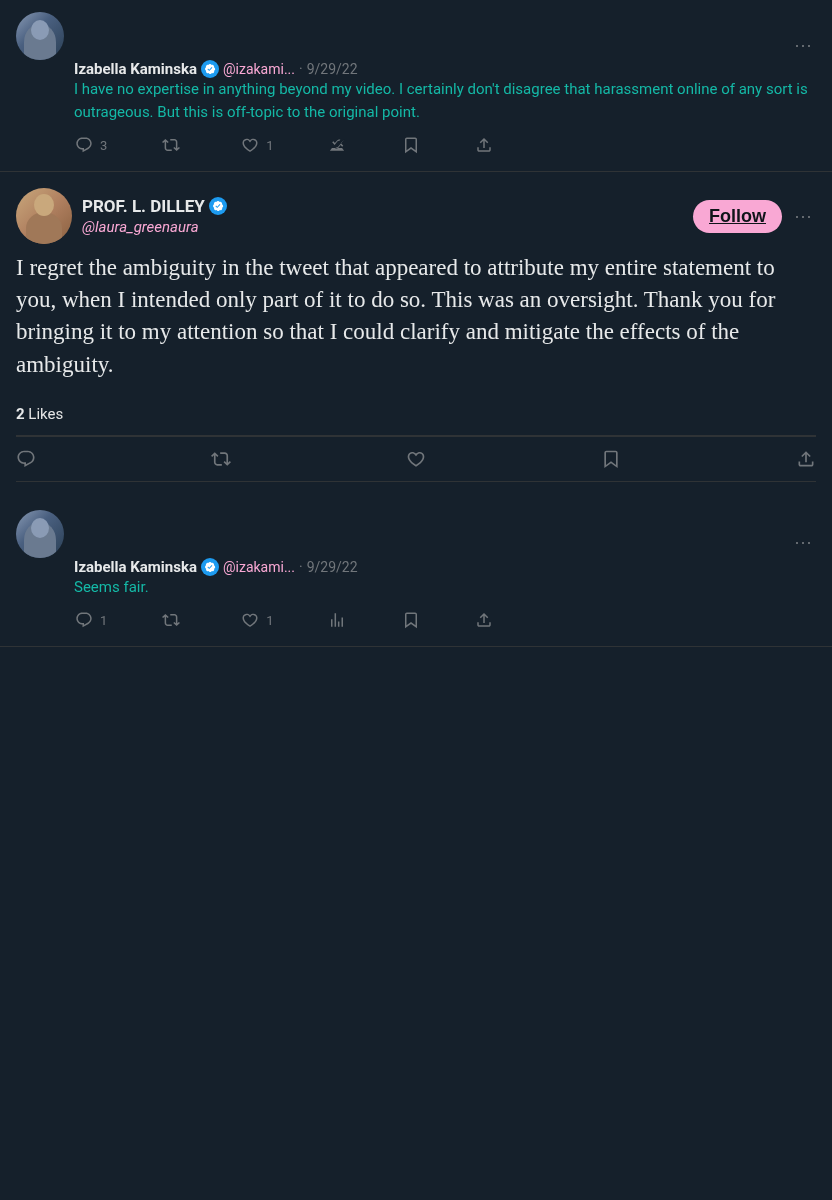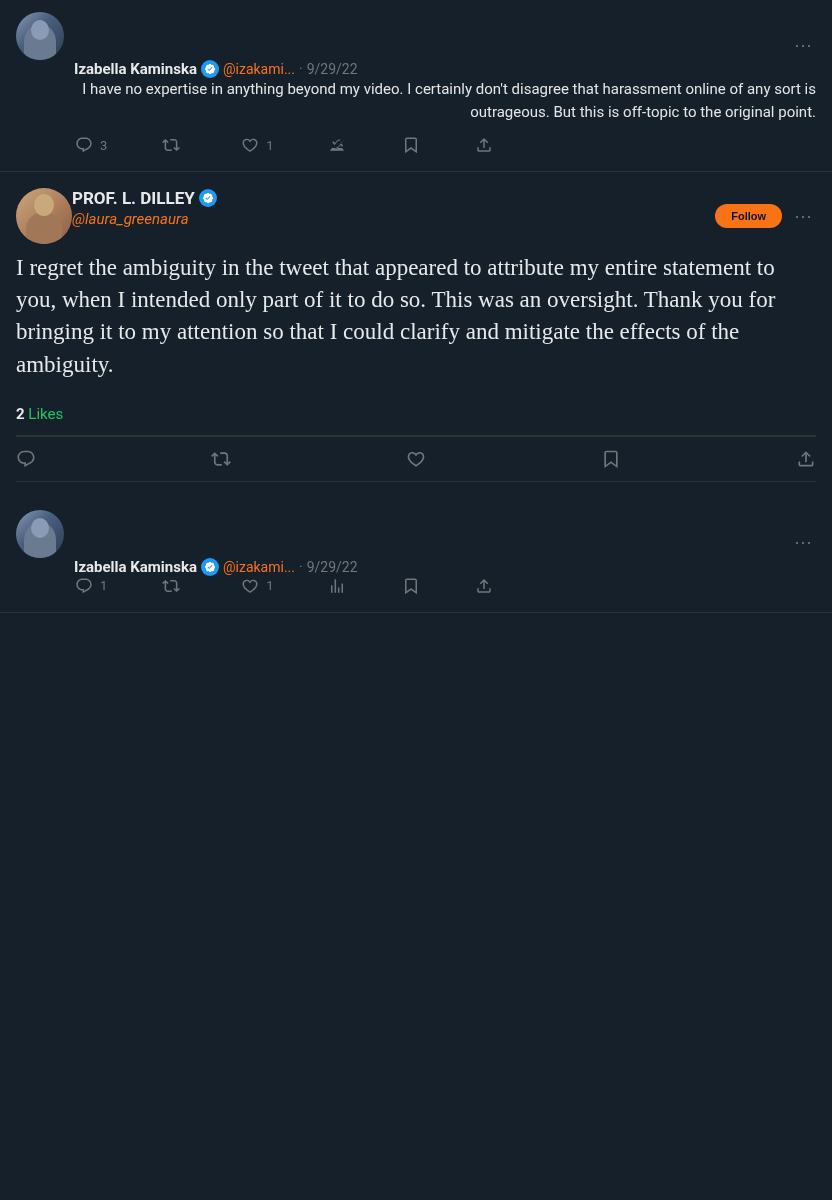--- a/index.html
+++ b/index.html
@@ -125,21 +125,21 @@
       border-radius: 50%;
       flex-shrink: 0;
     }
 
     .verified-badge svg {
       width: 12px;
       height: 12px;
     }
 
     .username {
-      color: #f97316;
+      color: #f9a8d4;
       font-size: 14px;
     }
 
     .dot-sep {
       color: #71767b;
       font-size: 14px;
     }
 
     .timestamp {
       color: #71767b;
@@ -153,37 +153,37 @@
       cursor: pointer;
       padding: 4px;
       border-radius: 50%;
       background: none;
       border: none;
       display: flex;
       align-items: center;
     }
 
     .follow-btn {
-      background: #f97316;
+      background: #f9a8d4;
       color: #0f1419;
       border: none;
       border-radius: 20px;
       padding: 6px 16px;
       font-weight: 700;
-      font-size: 11px;
+      font-size: 18px;
       cursor: pointer;
       white-space: nowrap;
+      text-decoration: underline;
     }
 
     .tweet-text {
       font-size: 15px;
       line-height: 1.5;
-      color: #e5e5e5;
+      color: #14b8a6;
       margin-bottom: 12px;
-      text-align: right;
     }
 
     .tweet-text-large {
       font-size: 23px;
       line-height: 1.4;
       color: #e7e9ea;
       margin-bottom: 16px;
       margin-top: 8px;
       font-family: Liberation Serif, serif;
     }
@@ -223,20 +223,22 @@
 
     .tweet-main-header {
       display: flex;
       align-items: center;
       justify-content: space-between;
       margin-bottom: 4px;
     }
 
     .tweet-main-user {
       display: flex;
+      align-items: center;
+      gap: 10px;
     }
 
     .tweet-main-meta {
       display: flex;
       flex-direction: column;
       gap: 2px;
     }
 
     .name-row {
       display: flex;
@@ -264,21 +266,21 @@
       font-size: 15px;
       padding: 8px 0 12px 0;
       border-bottom: 1px solid #2f3336;
     }
 
     .likes-count {
       font-weight: 700;
     }
 
     .likes-label {
-      color: #22c55e;
+      color: #e5e5e5;
     }
   </style>
 </head>
 <body>
 
 <div class="tweet-container">
   <div class="tweet-header">
     <div class="avatar avatar-izabella"></div>
     <div style="flex:1;">
       <div class="tweet-meta-row">
@@ -426,20 +428,21 @@
             <svg viewBox="0 0 24 24" fill="white">
                 <path d="M22.25 12c0-1.43-.88-2.67-2.19-3.34.46-1.39.2-2.9-.81-3.91s-2.52-1.27-3.91-.81c-.66-1.31-1.91-2.19-3.34-2.19s-2.67.88-3.33 2.19c-1.4-.46-2.91-.2-3.92.81s-1.26 2.52-.8 3.91C2.88 9.33 2 10.57 2 12s.88 2.67 2.19 3.34c-.46 1.39-.2 2.9.81 3.91s2.52 1.26 3.91.8c.66 1.31 1.9 2.19 3.33 2.19s2.67-.88 3.33-2.19c1.39.46 2.9.2 3.91-.8s1.27-2.52.81-3.91c1.31-.67 2.19-1.91 2.19-3.34zm-11.71 4.2L6.8 12.46l1.41-1.42 2.26 2.26 4.8-5.23 1.47 1.36-6.2 6.77z"></path>
               </svg>
           </span>
           <span class="username">@izakami...</span>
           <span class="dot-sep">·</span>
           <span class="timestamp">9/29/22</span>
         </div>
         <button class="more-btn">···</button>
       </div>
+      <div class="tweet-text">Seems fair.</div>
       <div class="tweet-actions">
         <div class="action-item">
           <span class="action-icon">
             <svg width="18" height="18" viewBox="0 0 24 24" fill="#71767b">
                 <path d="M1.751 10c0-4.42 3.584-8 8.005-8h4.366c4.49 0 8.129 3.64 8.129 8.13 0 2.96-1.607 5.68-4.196 7.11l-8.054 4.46v-3.69h-.067c-4.49.1-8.183-3.51-8.183-8.01zm8.005-6c-3.317 0-6.005 2.69-6.005 6 0 3.37 2.77 6.08 6.138 6.01l.351-.01h1.761v2.3l5.087-2.81c1.951-1.08 3.163-3.13 3.163-5.36 0-3.39-2.744-6.13-6.129-6.13H9.756z"></path>
               </svg>
           </span>
           <span class="action-count">1</span>
         </div>
         <div class="action-item">

